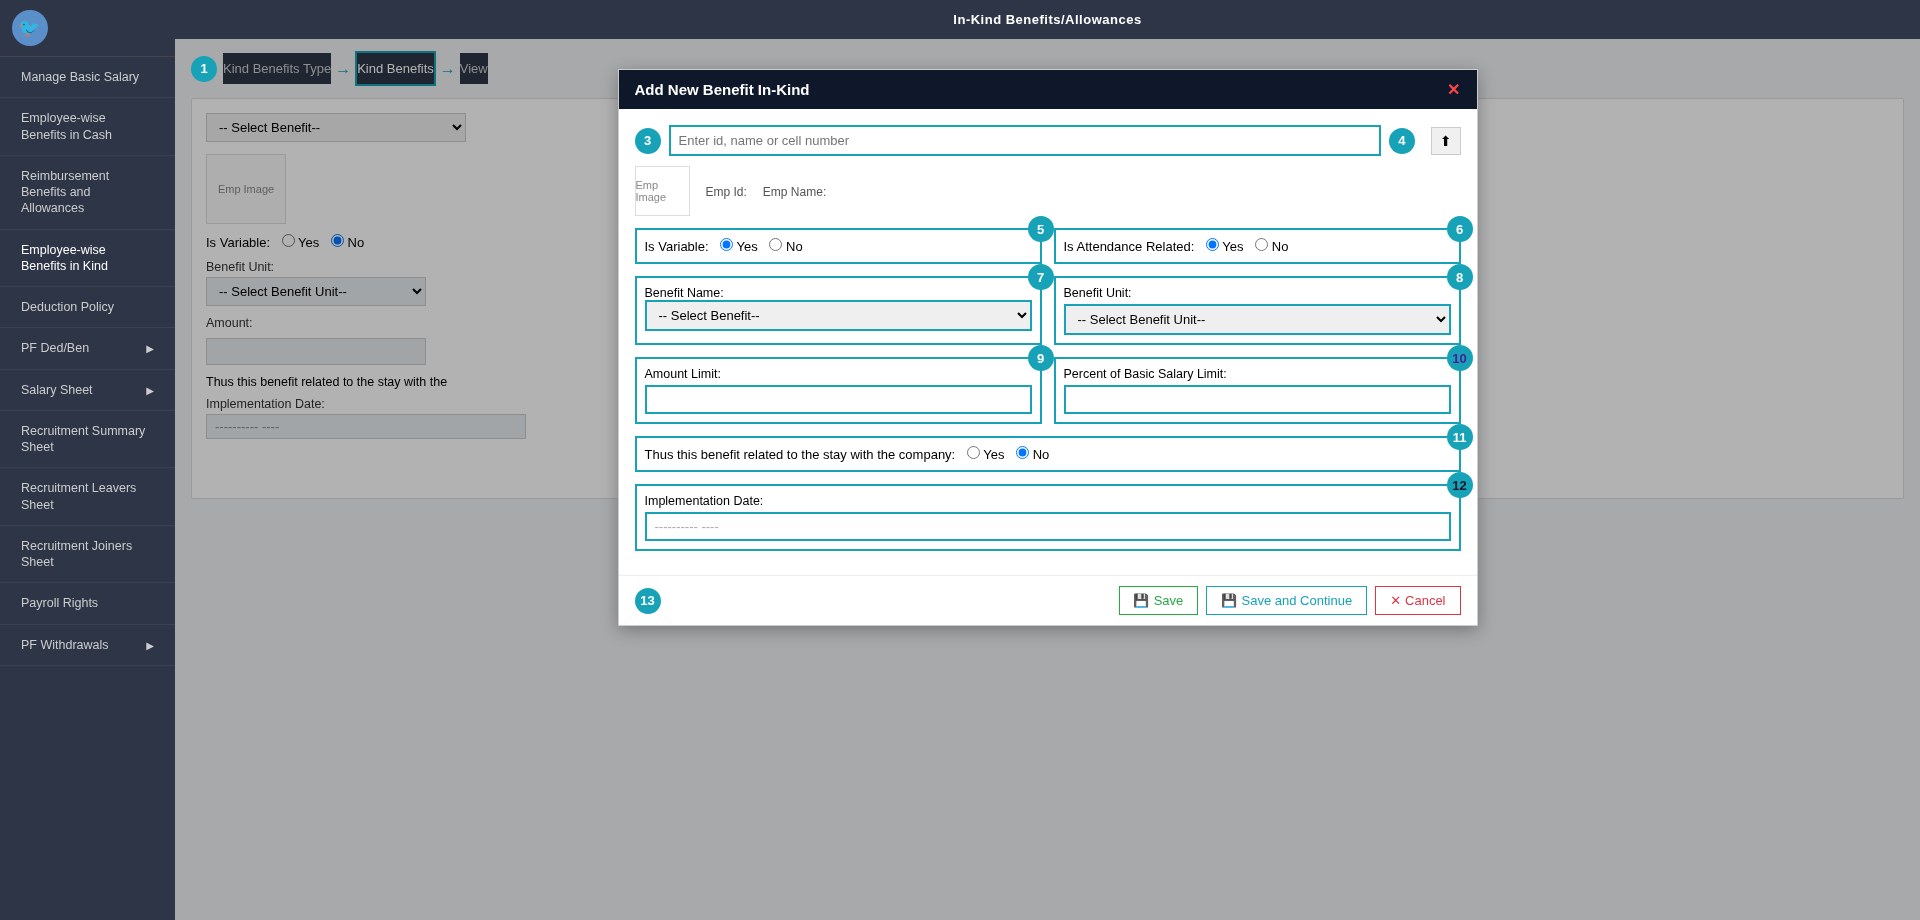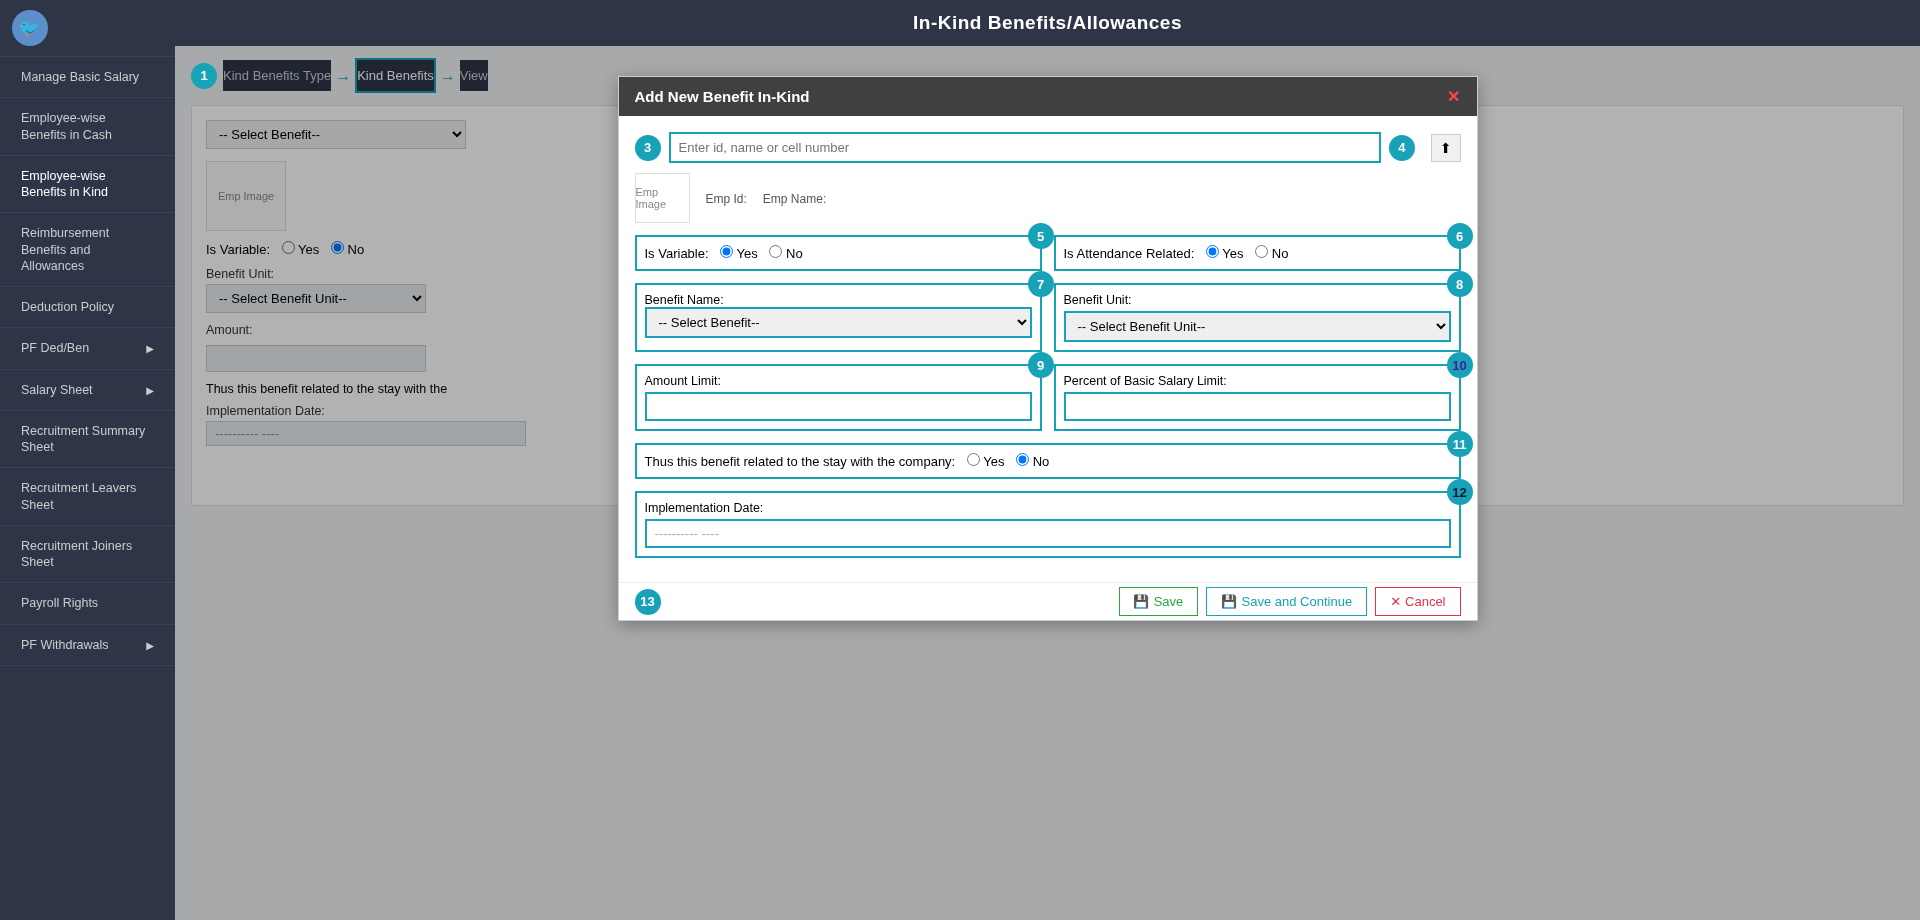--- a/index.html
+++ b/index.html
@@ -49,21 +49,21 @@
       overflow: hidden;
       background: #f0f2f5;
     }
 
     
     .page-title-bar {
       background: #2d3547;
       color: #fff;
       text-align: center;
       padding: 12px;
-      font-size: 19px;
+      font-size: 13px;
       font-weight: 600;
       letter-spacing: 0.5px;
     }
 
     
     .content-area {
       flex: 1;
       padding: 12px 16px;
       overflow: auto;
       position: relative;
@@ -207,21 +207,21 @@
     .modal {
       background: #fff;
       border: 1px solid #ccc;
       width: 860px;
       max-height: 80vh;
       overflow-y: auto;
       box-shadow: 0 4px 16px rgba(0,0,0,0.3);
       position: relative;
     }
     .modal-header {
-      background: #404040;
+      background: #0f172a;
       color: #fff;
       padding: 10px 16px;
       font-size: 15px;
       font-weight: 600;
       display: flex;
       justify-content: space-between;
       align-items: center;
     }
     .modal-close {
       color: #ff4444;
@@ -280,45 +280,45 @@
       font-size: 13px;
       z-index: 200;
       pointer-events: none;
     }
 
     
     .modal-actions {
       display: flex;
       gap: 8px;
       justify-content: flex-end;
-      padding: 4px 16px;
+      padding: 10px 16px;
       border-top: 1px solid #eee;
     }
     .btn-save { background: #fff; border: 1px solid #28a745; color: #28a745; padding: 6px 14px; cursor: pointer; font-size: 13px; display:flex;gap:4px;align-items:center; }
     .btn-save-continue { background: #fff; border: 1px solid #17a2b8; color: #17a2b8; padding: 6px 14px; cursor: pointer; font-size: 13px; display:flex;gap:4px;align-items:center; }
     .btn-modal-cancel { background: #fff; border: 1px solid #dc3545; color: #dc3545; padding: 6px 14px; cursor: pointer; font-size: 13px; display:flex;gap:4px;align-items:center; }
   </style>
 </head>
 <body>
 
 <div class="sidebar">
   <div class="sidebar-logo">
     <div class="sidebar-logo-icon">🐦</div>
   </div>
   <div class="sidebar-item">
     <span>Manage Basic Salary</span>
   </div>
   <div class="sidebar-item">
     <span>Employee-wise Benefits in Cash</span>
   </div>
+  <div class="sidebar-item">
+    <span>Reimbursement Benefits and Allowances</span>
+  </div>
   <div class="sidebar-item active">
     <span>Employee-wise Benefits in Kind</span>
-  </div>
-  <div class="sidebar-item">
-    <span>Reimbursement Benefits and Allowances</span>
   </div>
   <div class="sidebar-item">
     <span>Deduction Policy</span>
   </div>
   <div class="sidebar-item">
     <span>PF Ded/Ben</span>
     <span class="sidebar-item-arrow">▶</span>
   </div>
   <div class="sidebar-item">
     <span>Salary Sheet</span>

